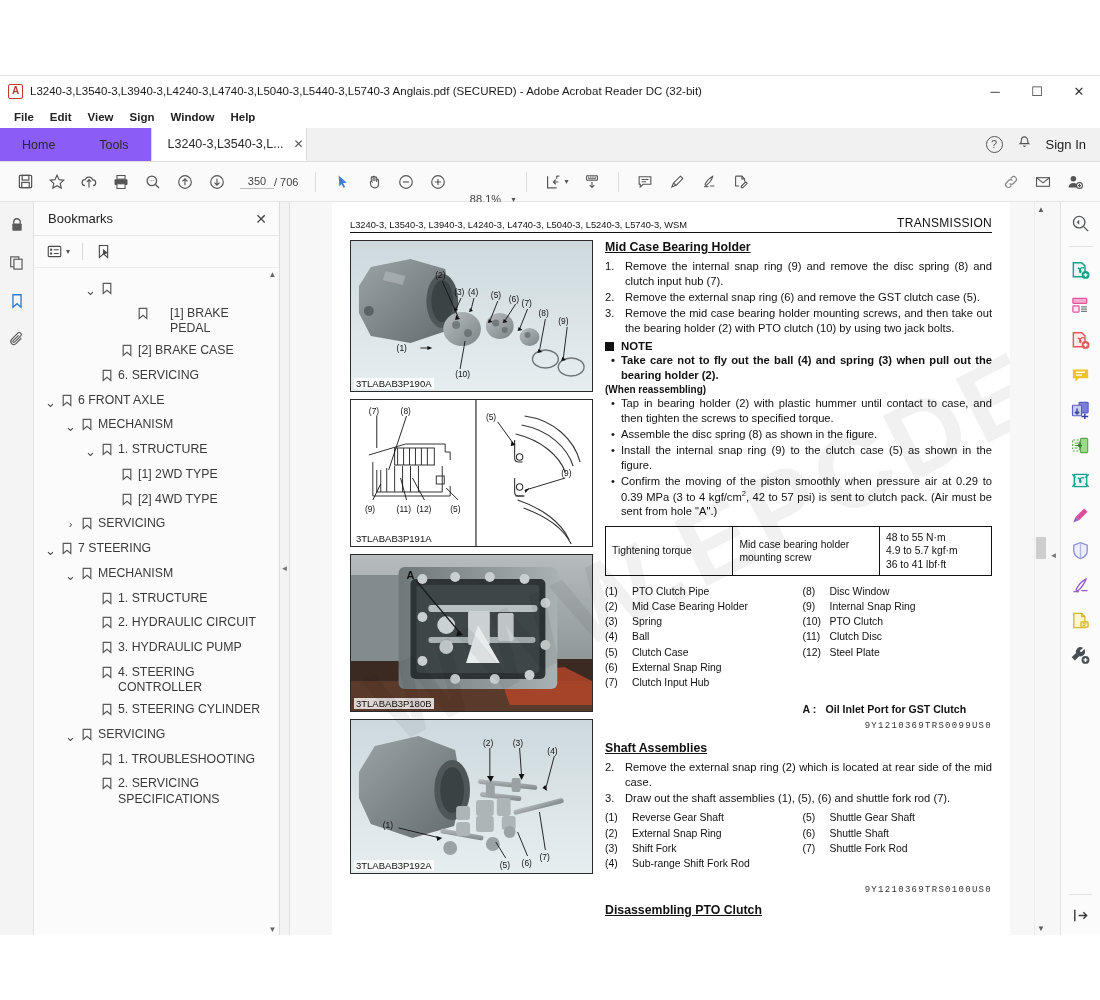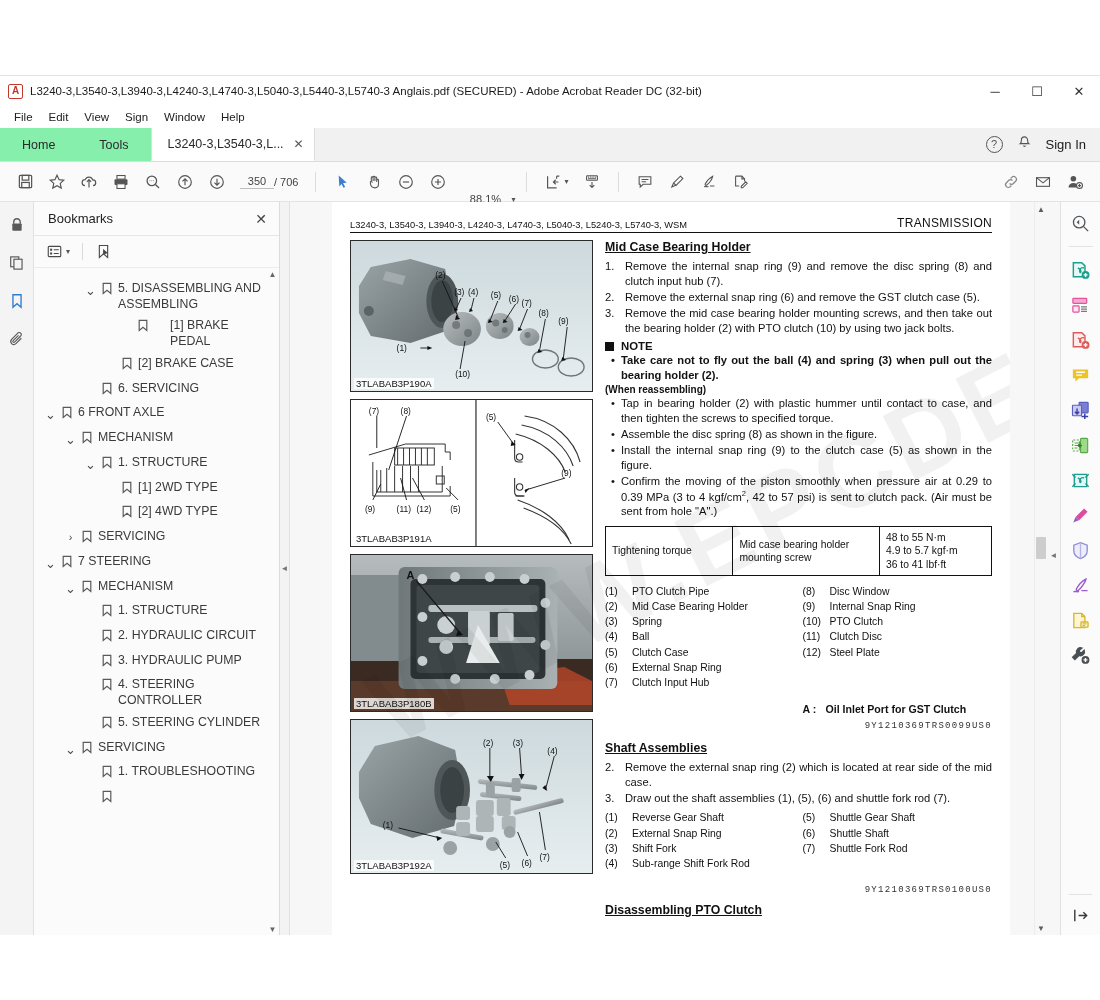--- a/index.html
+++ b/index.html
@@ -37,36 +37,36 @@
     align-items: center; justify-content: center;
     font-size: 13px; color: #333;
   }
 
   
   .menubar {
     height: 22px; display: flex; align-items: center;
     padding-left: 6px; background: #ffffff; flex: none;
   }
   .menu-item {
-    font-size: 11.5px; color: #222; padding: 2px 8px; cursor: default;
+    font-size: 11.5px; color: #222; padding: 2px 8px; cursor: default; font-weight: bold;
   }
 
   
   .tabstrip {
     height: 34px; background: #f1f1f1;
     display: flex; align-items: stretch; flex: none;
     border-bottom: 1px solid #dcdcdc; position: relative;
   }
   .tab {
     display: flex; align-items: center; justify-content: center;
     font-size: 12.5px; color: #2a2a2a; padding: 0 22px;
-    background: #86efac; cursor: default;
+    background: #8b5cf6; cursor: default;
   }
   .tab.pdf-tab {
-    background: #ffffff; padding: 0 10px 0 16px;
+    background: #ffffff; padding: 0 2px 0 16px;
     border-left: 1px solid #dcdcdc; border-right: 1px solid #dcdcdc;
     border-bottom: 1px solid #ffffff;
     min-width: 140px; gap: 10px;
   }
   .tab .tab-close { font-size: 12px; color: #555; }
   .tabstrip-right {
     margin-left: auto; display: flex; align-items: center;
     gap: 14px; padding-right: 14px;
   }
   .icon-circle-q {
@@ -539,21 +539,20 @@
           </svg>
         </div>
       </div>
       <div class="bm-list">
         <div id="bm-rows">
             <div class="bm-row" style="padding-left: 50px;">
               <span class="bm-chev" style="font-size:13px;line-height:1;">⌄</span>
               <span class="bm-flag"><svg width="12" height="13" viewBox="0 0 12 13" fill="none" stroke="#5a5a5a" stroke-width="1.2">
                   <path d="M2.2 1.3h7.6v10.2L6 8.3l-3.8 3.2z"></path>
                 </svg></span>
-              <span class="bm-label">5. DISASSEMBLING AND ASSEMBLING</span>
             </div>
             <div class="bm-row" style="padding-left: 70px; gap: 20px;">
               <span class="bm-chev" style="font-size:13px;line-height:1;"></span>
               <span class="bm-flag"><svg width="12" height="13" viewBox="0 0 12 13" fill="none" stroke="#5a5a5a" stroke-width="1.2">
                   <path d="M2.2 1.3h7.6v10.2L6 8.3l-3.8 3.2z"></path>
                 </svg></span>
               <span class="bm-label">[1] BRAKE PEDAL</span>
             </div>
             <div class="bm-row" style="padding-left: 70px;">
               <span class="bm-chev" style="font-size:13px;line-height:1;"></span>
@@ -672,20 +671,21 @@
               <span class="bm-flag"><svg width="12" height="13" viewBox="0 0 12 13" fill="none" stroke="#5a5a5a" stroke-width="1.2">
                   <path d="M2.2 1.3h7.6v10.2L6 8.3l-3.8 3.2z"></path>
                 </svg></span>
               <span class="bm-label">1. TROUBLESHOOTING</span>
             </div>
             <div class="bm-row" style="padding-left: 50px;">
               <span class="bm-chev" style="font-size:13px;line-height:1;"></span>
               <span class="bm-flag"><svg width="12" height="13" viewBox="0 0 12 13" fill="none" stroke="#5a5a5a" stroke-width="1.2">
                   <path d="M2.2 1.3h7.6v10.2L6 8.3l-3.8 3.2z"></path>
                 </svg></span>
+              <span class="bm-label">2. SERVICING SPECIFICATIONS</span>
             </div>
           </div>
         <div class="bm-scroll">
           <div class="ar">▲</div>
           <div class="ar bot">▼</div>
         </div>
       </div>
     </div>
 
     <div class="splitter">◄</div>

